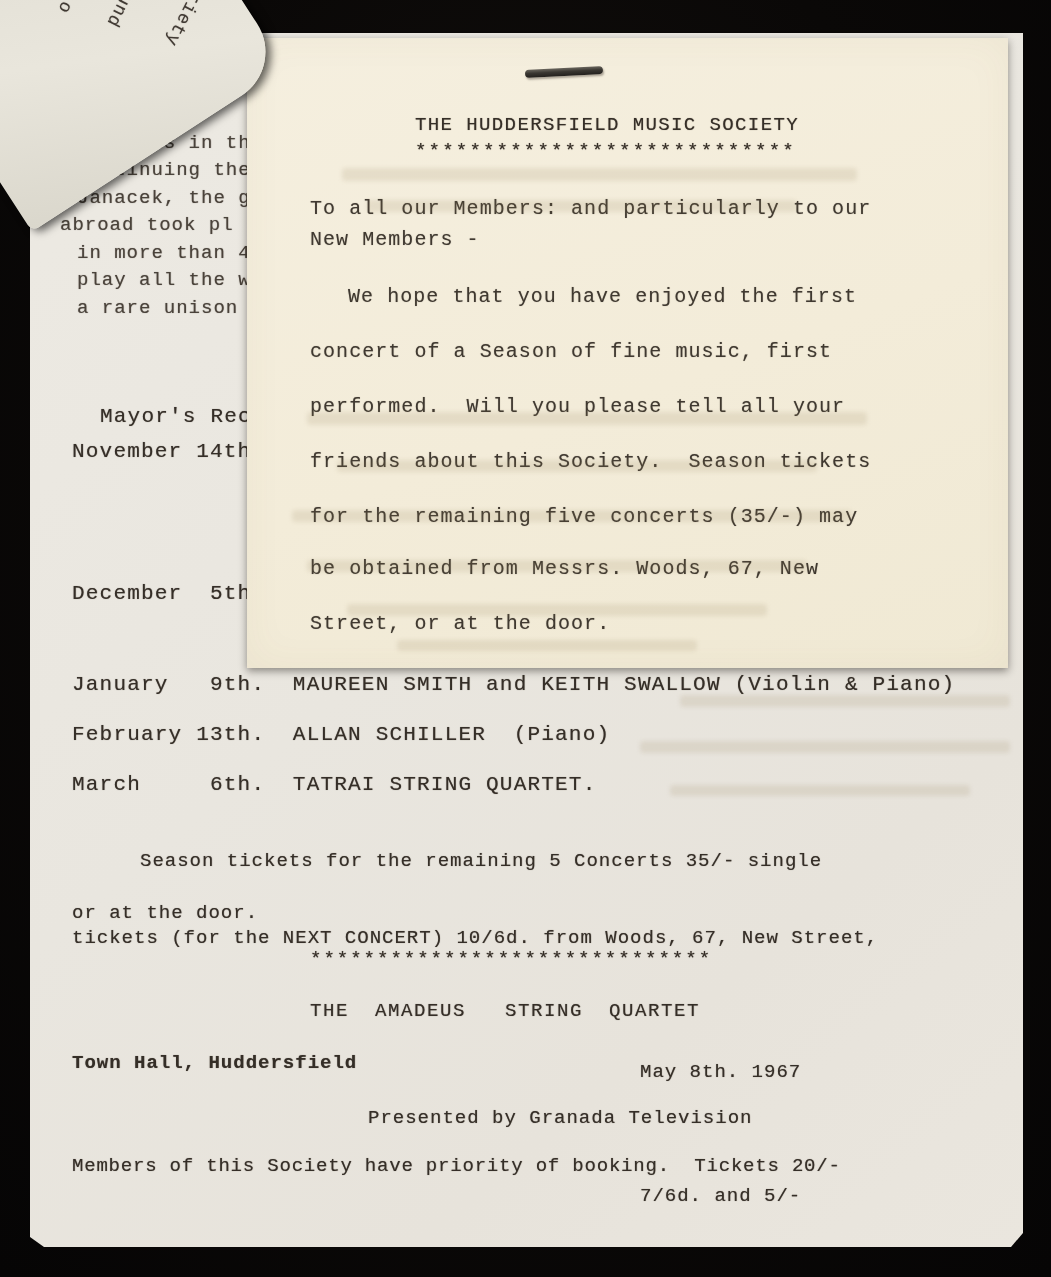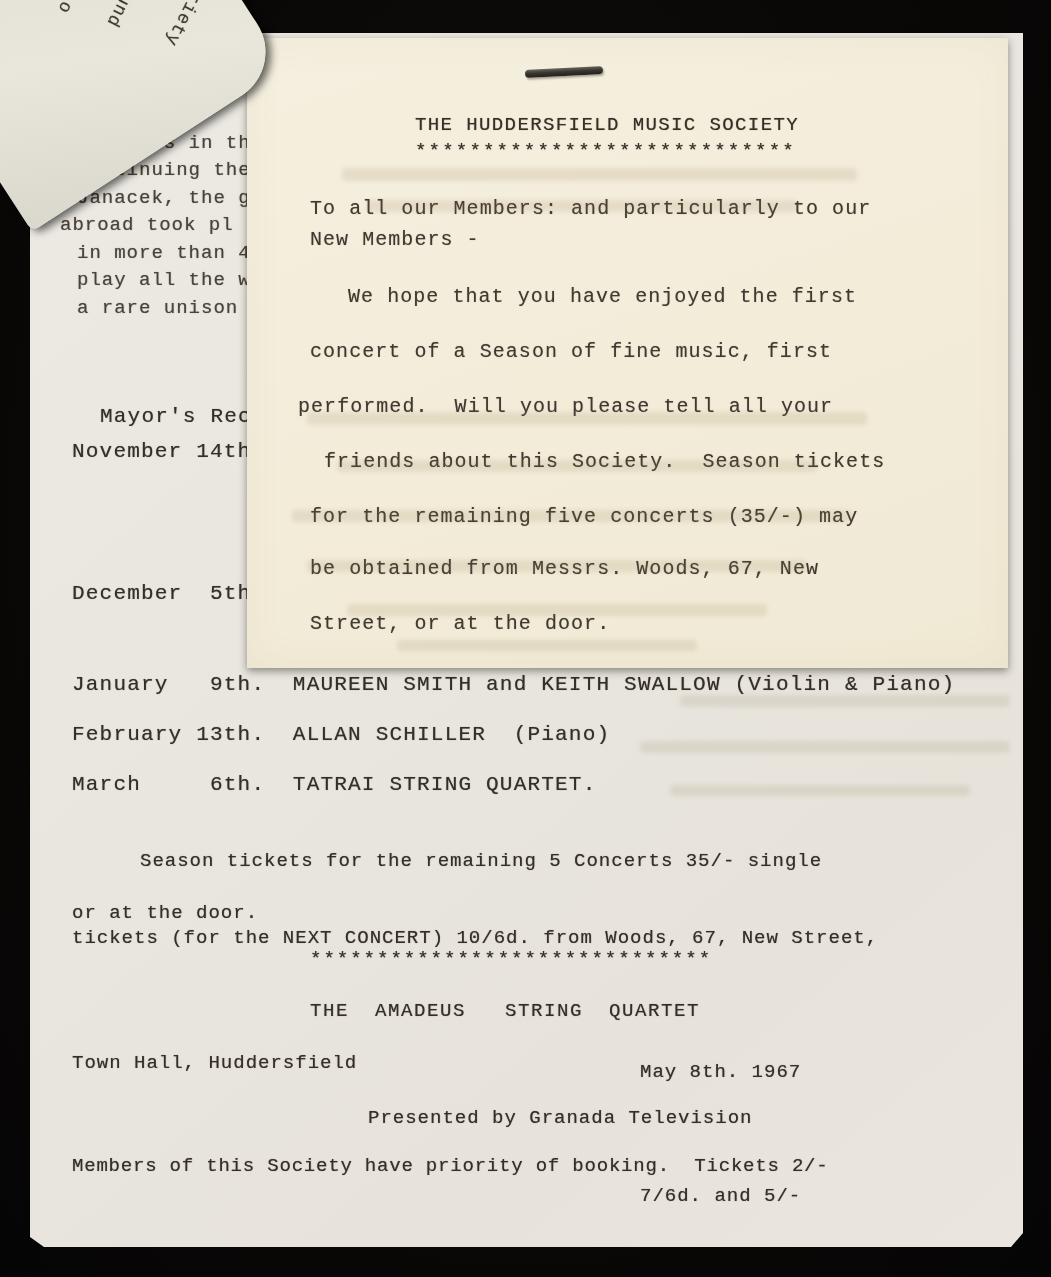--- a/index.html
+++ b/index.html
@@ -80,44 +80,44 @@
   <div class="tw fs21" style="left:42px;top:690px;">February 13th.  ALLAN SCHILLER  (Piano)</div>
   <div class="tw fs21" style="left:42px;top:740px;">March     6th.  TATRAI STRING QUARTET.</div>
 
   <div class="tw fs19" style="left:110px;top:817px;">Season tickets for the remaining 5 Concerts 35/- single</div>
   <div class="tw fs19" style="left:42px;top:878px;margin-top:16px;">tickets (for the NEXT CONCERT) 10/6d. from Woods, 67, New Street,</div>
   <div class="tw fs19" style="left:42px;top:869px;">or at the door.</div>
 
   <div class="tw fs19" style="left:280px;top:915px;letter-spacing:2px;">******************************</div>
 
   <div class="tw fs19" style="left:280px;top:967px;letter-spacing:1.6px;">THE  AMADEUS   STRING  QUARTET</div>
-  <div class="tw fs19" style="left:42px;top:1019px;">Town Hall, Huddersfield</div>
+  <div class="tw fs19" style="left:42px;top:1019px;font-weight:bold;">Town Hall, Huddersfield</div>
   <div class="tw fs19" style="left:610px;top:1028px;">May 8th. 1967</div>
   <div class="tw fs19" style="left:338px;top:1074px;">Presented by Granada Television</div>
-  <div class="tw fs19" style="left:42px;top:1122px;letter-spacing:0.8px;">Members of this Society have priority of booking.  Tickets 2/-</div>
+  <div class="tw fs19" style="left:42px;top:1122px;letter-spacing:0.8px;">Members of this Society have priority of booking.  Tickets 20/-</div>
   <div class="tw fs19" style="left:610px;top:1152px;">7/6d. and 5/-</div>
 
   <div class="smudge" style="left:650px;top:662px;width:330px;height:12px;"></div>
   <div class="smudge" style="left:610px;top:708px;width:370px;height:12px;"></div>
   <div class="smudge" style="left:640px;top:752px;width:300px;height:11px;"></div>
 </div>
 
 <div class="note">
   <div class="staple"></div>
 
   <div class="tw fs19" style="left:168px;top:76px;letter-spacing:1.4px;">THE HUDDERSFIELD MUSIC SOCIETY</div>
   <div class="tw fs19" style="left:168px;top:102px;letter-spacing:2.2px;">****************************</div>
 
   <div class="tw note-text" style="left:63px;top:159px;">To all our Members: and particularly to our</div>
   <div class="tw note-text" style="left:63px;top:190px;">New Members -</div>
 
   <div class="tw note-text" style="left:101px;top:247px;">We hope that you have enjoyed the first</div>
   <div class="tw note-text" style="left:63px;top:302px;">concert of a Season of fine music, first</div>
-  <div class="tw note-text" style="left:51px;top:357px;">performed.  Will you please tell all your</div>
-  <div class="tw note-text" style="left:63px;top:412px;margin-left:14px;">friends about this Society.  Season tickets</div>
+  <div class="tw note-text" style="left:63px;top:357px;">performed.  Will you please tell all your</div>
+  <div class="tw note-text" style="left:63px;top:412px;">friends about this Society.  Season tickets</div>
   <div class="tw note-text" style="left:63px;top:467px;">for the remaining five concerts (35/-) may</div>
   <div class="tw note-text" style="left:63px;top:519px;">be obtained from Messrs. Woods, 67, New</div>
   <div class="tw note-text" style="left:63px;top:574px;">Street, or at the door.</div>
 
   <div class="smudge" style="left:95px;top:130px;width:515px;height:13px;"></div>
   <div class="smudge" style="left:120px;top:162px;width:430px;height:12px;"></div>
   <div class="smudge" style="left:60px;top:374px;width:560px;height:13px;"></div>
   <div class="smudge" style="left:90px;top:422px;width:480px;height:12px;"></div>
   <div class="smudge" style="left:45px;top:472px;width:560px;height:12px;"></div>
   <div class="smudge" style="left:60px;top:522px;width:500px;height:12px;"></div>

